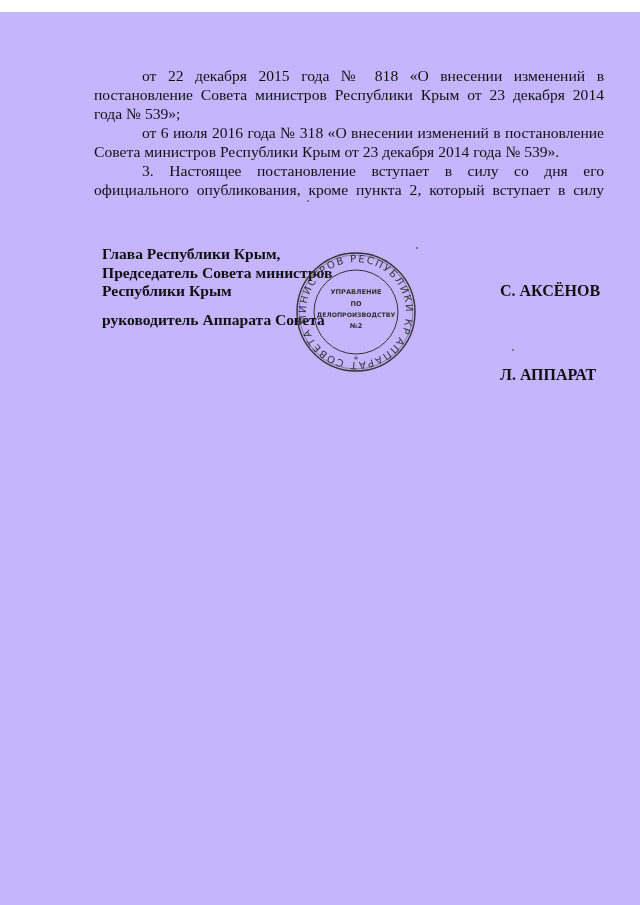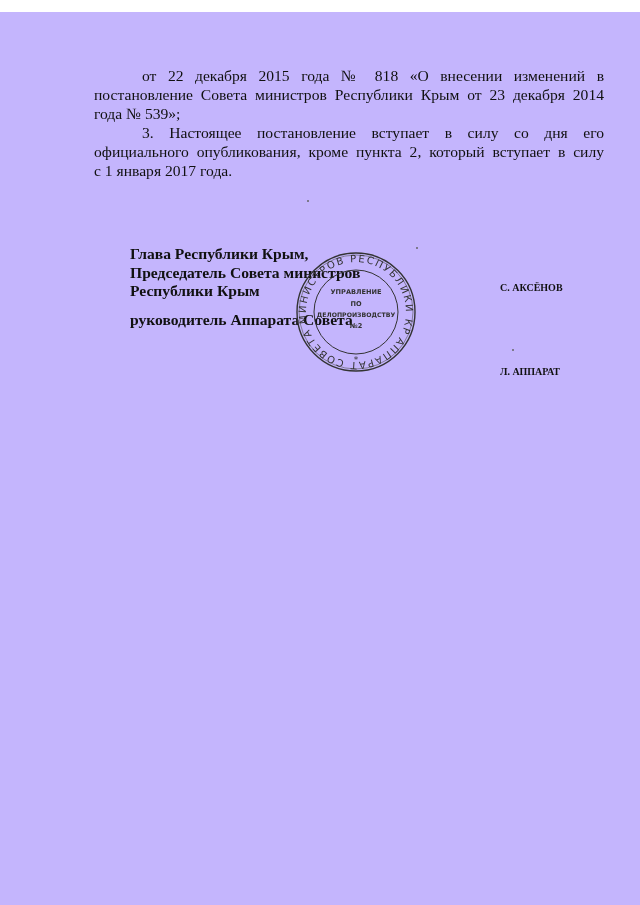--- a/index.html
+++ b/index.html
@@ -39,28 +39,28 @@
     }
     .sig-block {
       position: absolute;
       left: 102px;
       font-family: "Liberation Serif", "DejaVu Serif", serif;
       font-weight: bold;
       font-size: 15.6px;
       line-height: 18.5px;
       color: #111;
     }
-    .sig-block .l { display: block; white-space: nowrap; margin-left: 28px; }
+    .sig-block .l { display: block; white-space: nowrap; }
     .sig-1 { top: 233px; }
     .sig-2 { top: 299px; }
     .sig-name {
       position: absolute;
       font-family: "Liberation Serif", "DejaVu Serif", serif;
       font-weight: bold;
-      font-size: 10px;
+      font-size: 16px;
       white-space: nowrap;
       color: #111;
     }
     .name-1 { left: 500px; top: 270px; }
     .name-2 { left: 500px; top: 354px; }
     .stamp {
       position: absolute;
       left: 294px;
       top: 238px;
       width: 124px;
@@ -76,24 +76,24 @@
       border-radius: 1px;
     }
   </style>
 </head>
 <body>
 
 <div class="page">
 
   <div class="body-text">
     <p class="para">от 22 декабря 2015 года № 818 «О внесении изменений в постановление Совета министров Республики Крым от 23 декабря 2014 года № 539»;</p>
+    <p class="para">от 6 июля 2016 года № 318 «О внесении изменений в постановление Совета министров Республики Крым от 23 декабря 2014 года № 539».</p>
     <p class="para last-justify">
       <span>3. Настоящее постановление вступает в  силу со дня его официального опубликования, кроме пункта 2, который вступает в силу</span>
     </p>
-    <p class="para" style="text-indent:0">с 1 января 2017 года.</p>
   </div>
 
   <div class="speck" style="left:307px; top:188px;"></div>
   <div class="speck" style="left:416px; top:235px;"></div>
   <div class="speck" style="left:512px; top:337px;"></div>
 
   <div class="sig-block sig-1">
     <span class="l">Глава Республики Крым,</span>
     <span class="l">Председатель Совета министров</span>
     <span class="l">Республики Крым</span>

